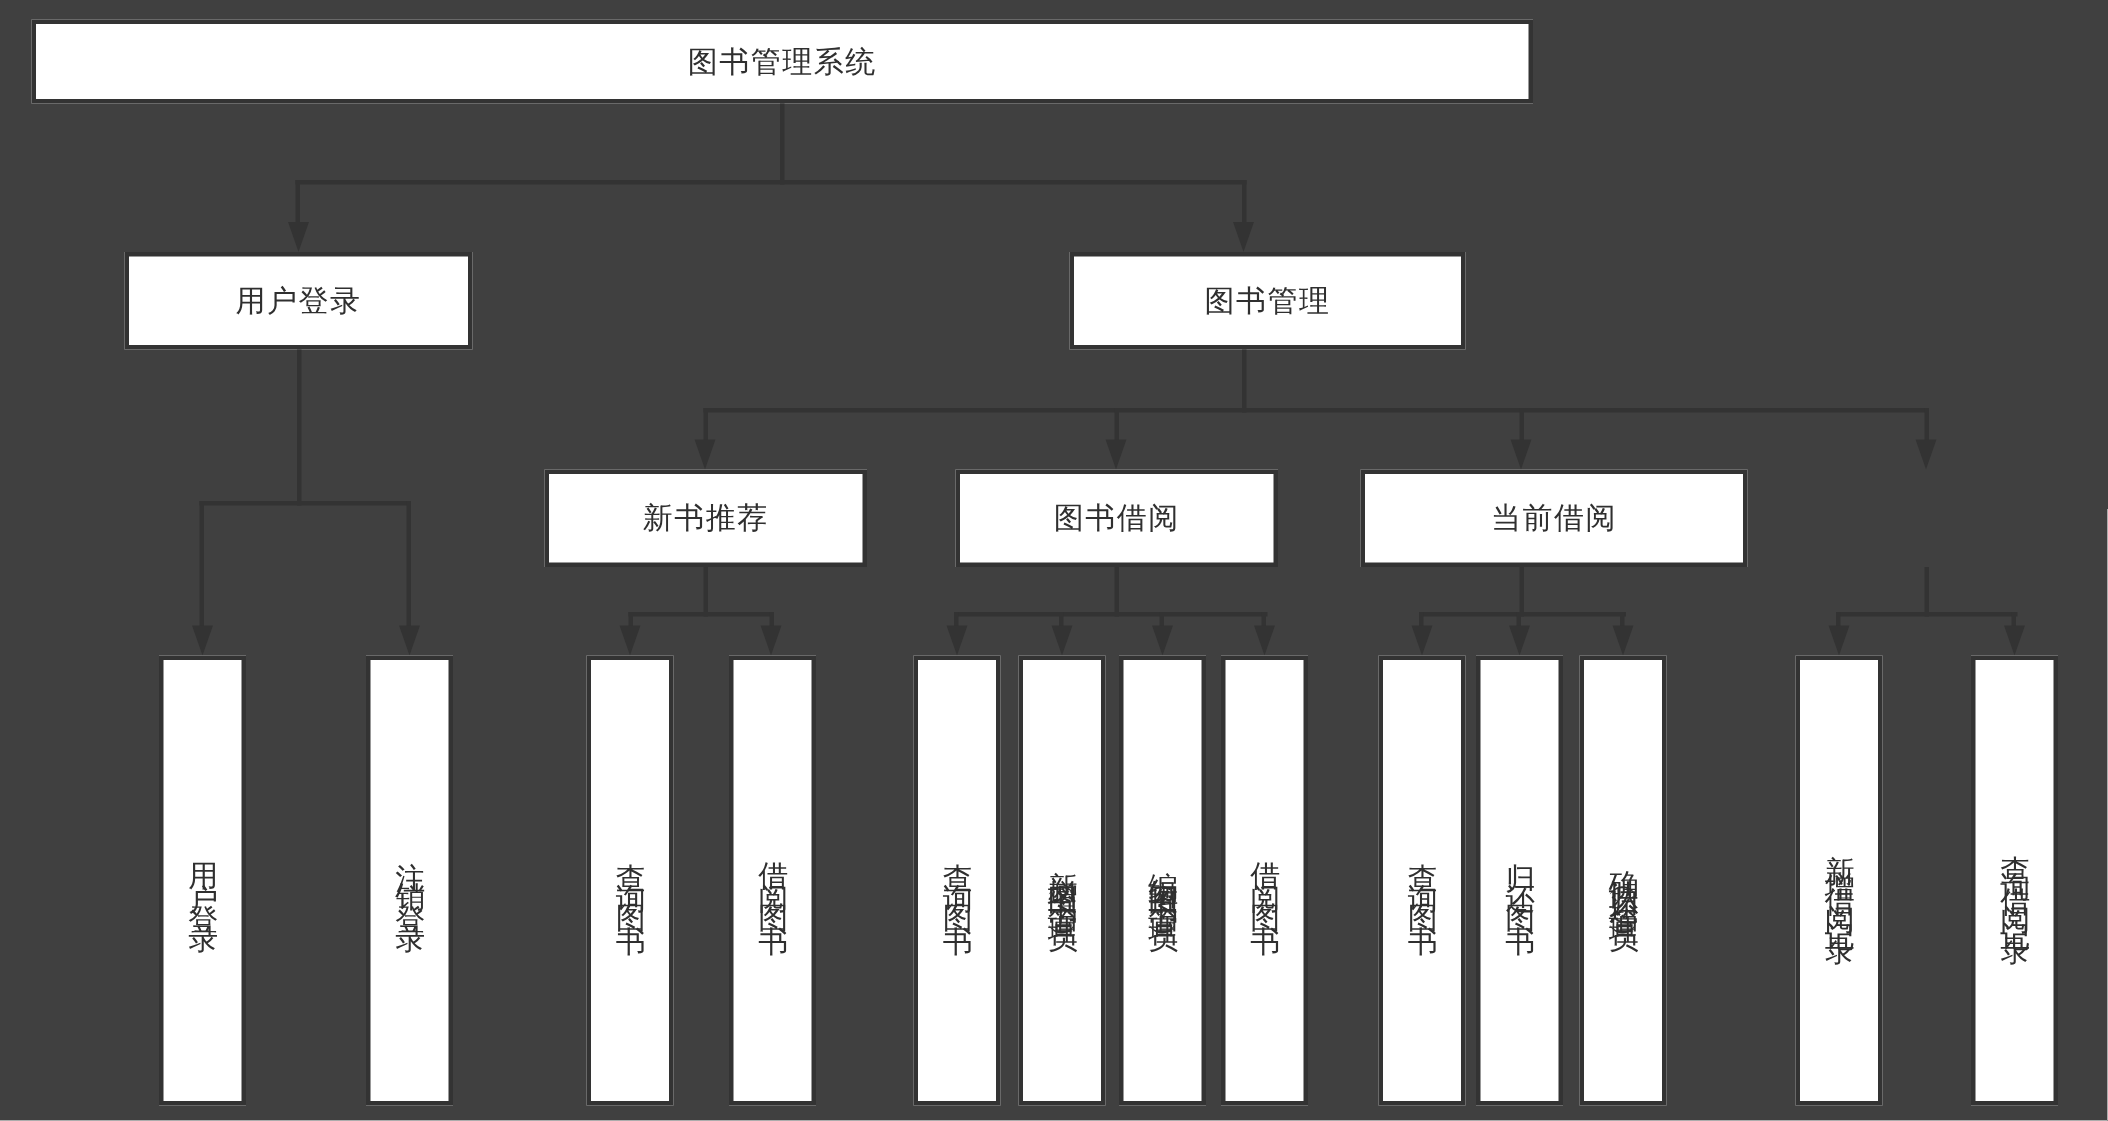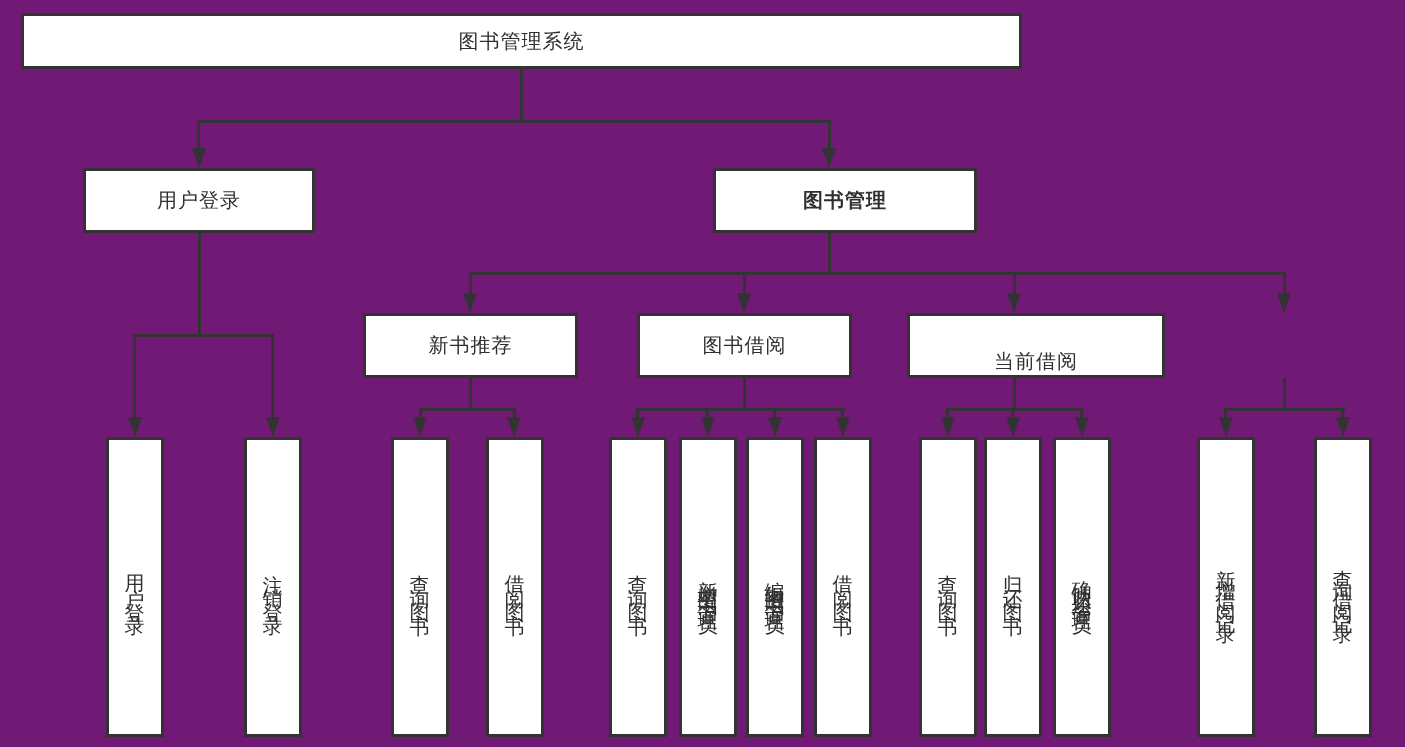--- a/index.html
+++ b/index.html
@@ -1,20 +1,20 @@
 <!DOCTYPE html>
 <html><head>
 <meta charset="utf-8">
 <style>
   html, body { margin: 0; padding: 0; background: #fff; }
   #canvas {
     position: relative;
     width: 1405px;
     height: 747px;
-    background: #701a75;
+    background: #404040;
     overflow: hidden;
     font-family: "Liberation Sans", sans-serif;
     color: #333333;
   }
   .node {
     position: absolute;
     box-sizing: border-box;
     border: 3px solid #333333;
     background: #ffffff;
     display: flex;
@@ -66,21 +66,21 @@
   <div class="vline" style="left:520px; top:69px; width:3px; height:54px;"></div>
   <div class="hline" style="left:197px; top:120px; width:634px; height:3px;"></div>
   <div class="vline" style="left:197px; top:120px; width:3px; height:32px;"></div>
   <div class="arrow" style="left:192px; top:148px;"></div>
   <div class="vline" style="left:828px; top:120px; width:3px; height:32px;"></div>
   <div class="arrow" style="left:822px; top:148px;"></div>
 
   <div class="node" style="left:83px; top:168px; width:232px; height:65px;">
     <span>用户登录</span>
   </div>
-  <div class="node" style="left:713px; top:168px; width:264px; height:65px;font-weight:bold;">
+  <div class="node" style="left:713px; top:168px; width:264px; height:65px;">
     <span>图书管理</span>
   </div>
 
   <div class="vline" style="left:198px; top:233px; width:3px; height:104px;"></div>
   <div class="hline" style="left:133px; top:334px; width:141px; height:3px;"></div>
   <div class="vline" style="left:133px; top:334px; width:3px; height:86px;"></div>
   <div class="arrow" style="left:128px; top:417px;"></div>
   <div class="vline" style="left:271px; top:334px; width:3px; height:86px;"></div>
   <div class="arrow" style="left:266px; top:417px;"></div>
 
@@ -94,21 +94,21 @@
   <div class="arrow" style="left:1007px; top:293px;"></div>
   <div class="vline" style="left:1283px; top:272px; width:3px; height:25px;"></div>
   <div class="arrow" style="left:1277px; top:293px;"></div>
 
   <div class="node" style="left:363px; top:313px; width:215px; height:65px;">
     <span>新书推荐</span>
   </div>
   <div class="node" style="left:637px; top:313px; width:215px; height:65px;">
     <span>图书借阅</span>
   </div>
-  <div class="node" style="left:907px; top:313px; width:258px; height:65px;align-items:flex-end;">
+  <div class="node" style="left:907px; top:313px; width:258px; height:65px;">
     <span>当前借阅</span>
   </div>
 
   <div class="vline" style="left:469px; top:378px; width:3px; height:33px;"></div>
   <div class="hline" style="left:419px; top:408px; width:97px; height:3px;"></div>
   <div class="vline" style="left:419px; top:408px; width:3px; height:13px;"></div>
   <div class="arrow" style="left:413px; top:417px;"></div>
   <div class="vline" style="left:513px; top:408px; width:3px; height:13px;"></div>
   <div class="arrow" style="left:507px; top:417px;"></div>
 

